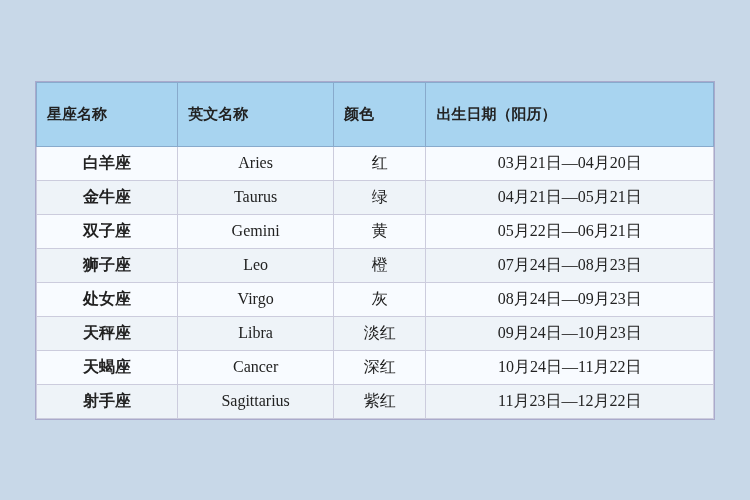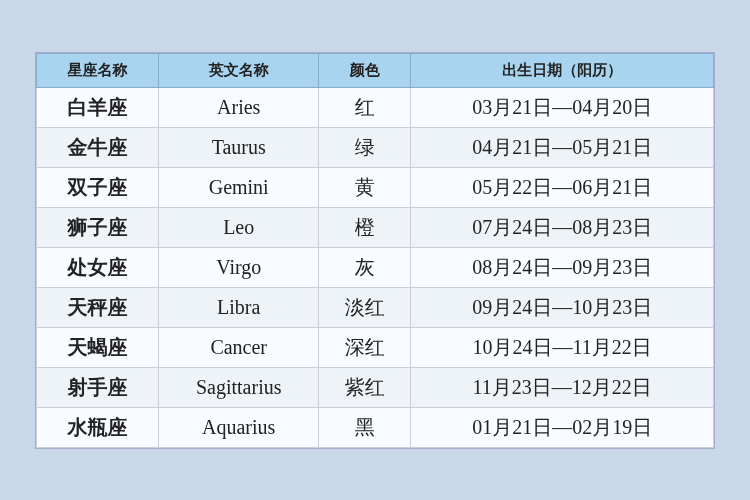--- a/index.html
+++ b/index.html
@@ -19,38 +19,38 @@
     }
     table {
       width: 100%;
       border-collapse: collapse;
     }
     thead tr {
       background-color: #a8d4f0;
     }
     thead th {
       border: 1px solid #88aacc;
-      padding: 7px 10px;
-      text-align: center;
+      padding: 22px 10px;
+      text-align: left;
       font-size: 15px;
       font-weight: bold;
       color: #222;
     }
     tbody tr {
       background-color: #f8fbff;
       border-bottom: 1px solid #ccd;
     }
     tbody tr:nth-child(even) {
       background-color: #eef3f8;
     }
     tbody td {
       border: 1px solid #ccd;
       padding: 6px 10px;
       text-align: center;
-      font-size: 20px;
+      font-size: 16px;
       color: #222;
     }
     tbody td:first-child {
       font-weight: bold;
     }
     tbody td:nth-child(2) {
       font-style: normal;
       margin-top: 8px;
     }
   </style>
@@ -109,21 +109,15 @@
           <td>Cancer</td>
           <td>深红</td>
           <td>10月24日—11月22日</td>
         </tr>
         <tr>
           <td>射手座</td>
           <td>Sagittarius</td>
           <td>紫红</td>
           <td>11月23日—12月22日</td>
         </tr>
-        <tr>
-          <td>水瓶座</td>
-          <td>Aquarius</td>
-          <td>黑</td>
-          <td>01月21日—02月19日</td>
-        </tr>
       </tbody>
   </table>
 </div>
 
 </body></html>

